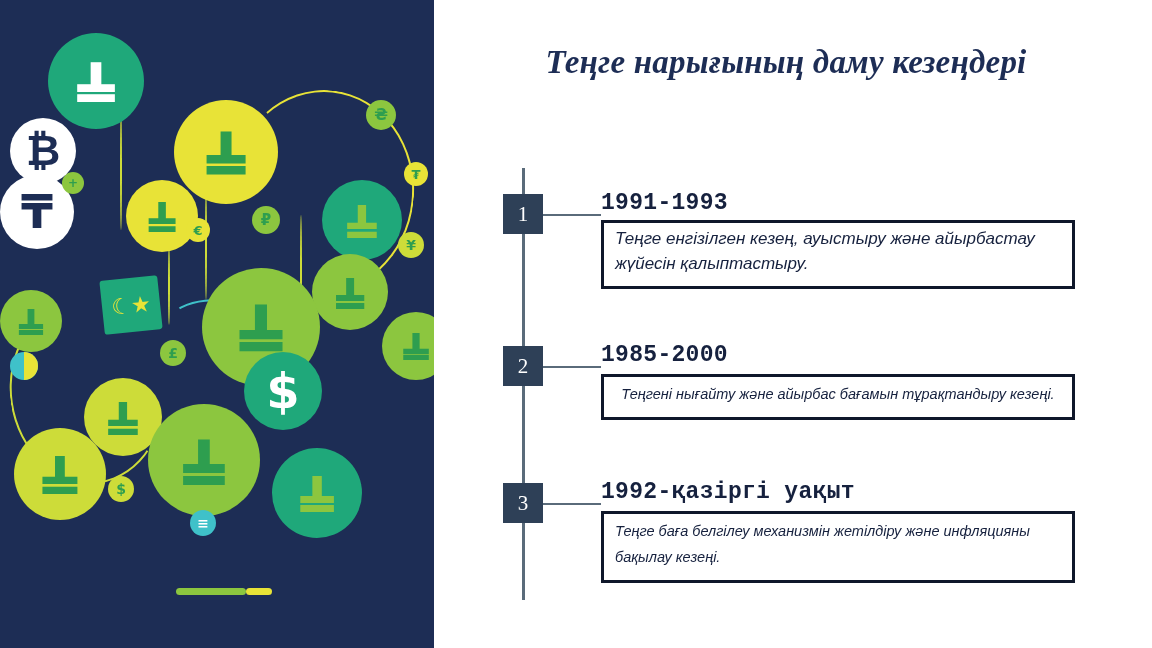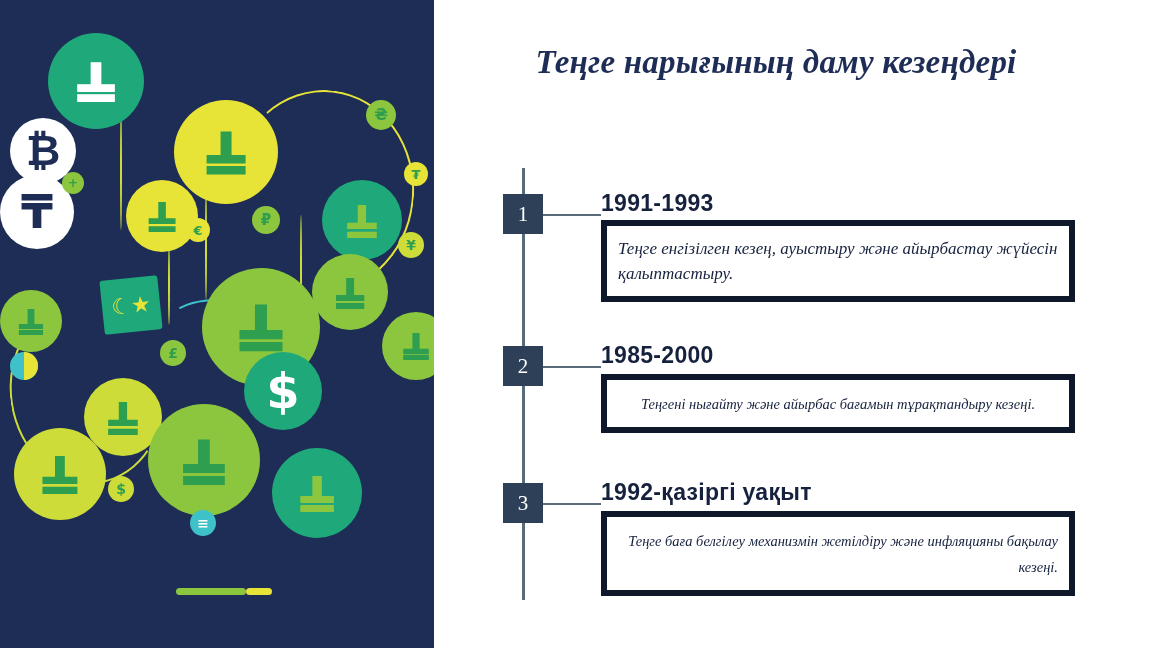--- a/index.html
+++ b/index.html
@@ -58,21 +58,21 @@
   }
   .bar {
     position: absolute;
     height: 7px;
     border-radius: 4px;
   }
 
   
   .title {
     position: absolute;
-    left: 426px;
+    left: 436px;
     top: 44px;
     width: 700px;
     font-family: "Liberation Serif", serif;
     font-style: italic;
     font-weight: bold;
     font-size: 33px;
     color: #1d2d55;
     text-align: center;
     letter-spacing: 0.2px;
   }
@@ -111,35 +111,35 @@
     left: 73px;
     top: 20px;
     width: 58px;
     height: 2px;
     background: #5a6b7a;
   }
   .step-head {
     position: absolute;
     left: 131px;
     top: -4px;
-    font-family: Liberation Sans, sans-serif;
+    font-family: Liberation Mono, monospace;
     font-weight: bold;
     font-size: 23px;
     color: #16213e;
     letter-spacing: 0.3px;
   }
   .step-box {
     position: absolute;
     left: 131px;
     top: 26px;
     width: 474px;
-    border: 6px solid #0f172a;
+    border: 3px solid #0f172a;
     box-sizing: border-box;
-    padding: 11px 11px 10px 11px;
-    font-family: Liberation Serif, serif;
+    padding: 4px 11px 10px 11px;
+    font-family: Liberation Sans, sans-serif;
     font-style: italic;
     color: #16213e;
     line-height: 1.45;
   }
   .sz-lg { font-size: 17px; }
   .sz-md { font-size: 14.5px; }
 </style>
 </head>
 <body>
 
@@ -255,17 +255,17 @@
       <div class="marker" style="top:0;">2</div>
       <div class="connector"></div>
       <div class="step-head">1985-2000</div>
       <div class="step-box sz-md" style="top:28px; line-height:1.8;text-align:center;">Теңгені нығайту және айырбас бағамын тұрақтандыру кезеңі.</div>
     </div>
 
     <div class="step" style="top:315px;">
       <div class="marker" style="top:0;">3</div>
       <div class="connector"></div>
       <div class="step-head">1992-қазіргі уақыт</div>
-      <div class="step-box sz-md" style="top:28px; line-height:1.8;text-align:right;">Теңге баға белгілеу механизмін жетілдіру және инфляцияны бақылау кезеңі.</div>
+      <div class="step-box sz-md" style="top:28px; line-height:1.8;">Теңге баға белгілеу механизмін жетілдіру және инфляцияны бақылау кезеңі.</div>
     </div>
   </div>
 
 </div>
 
 </body></html>

